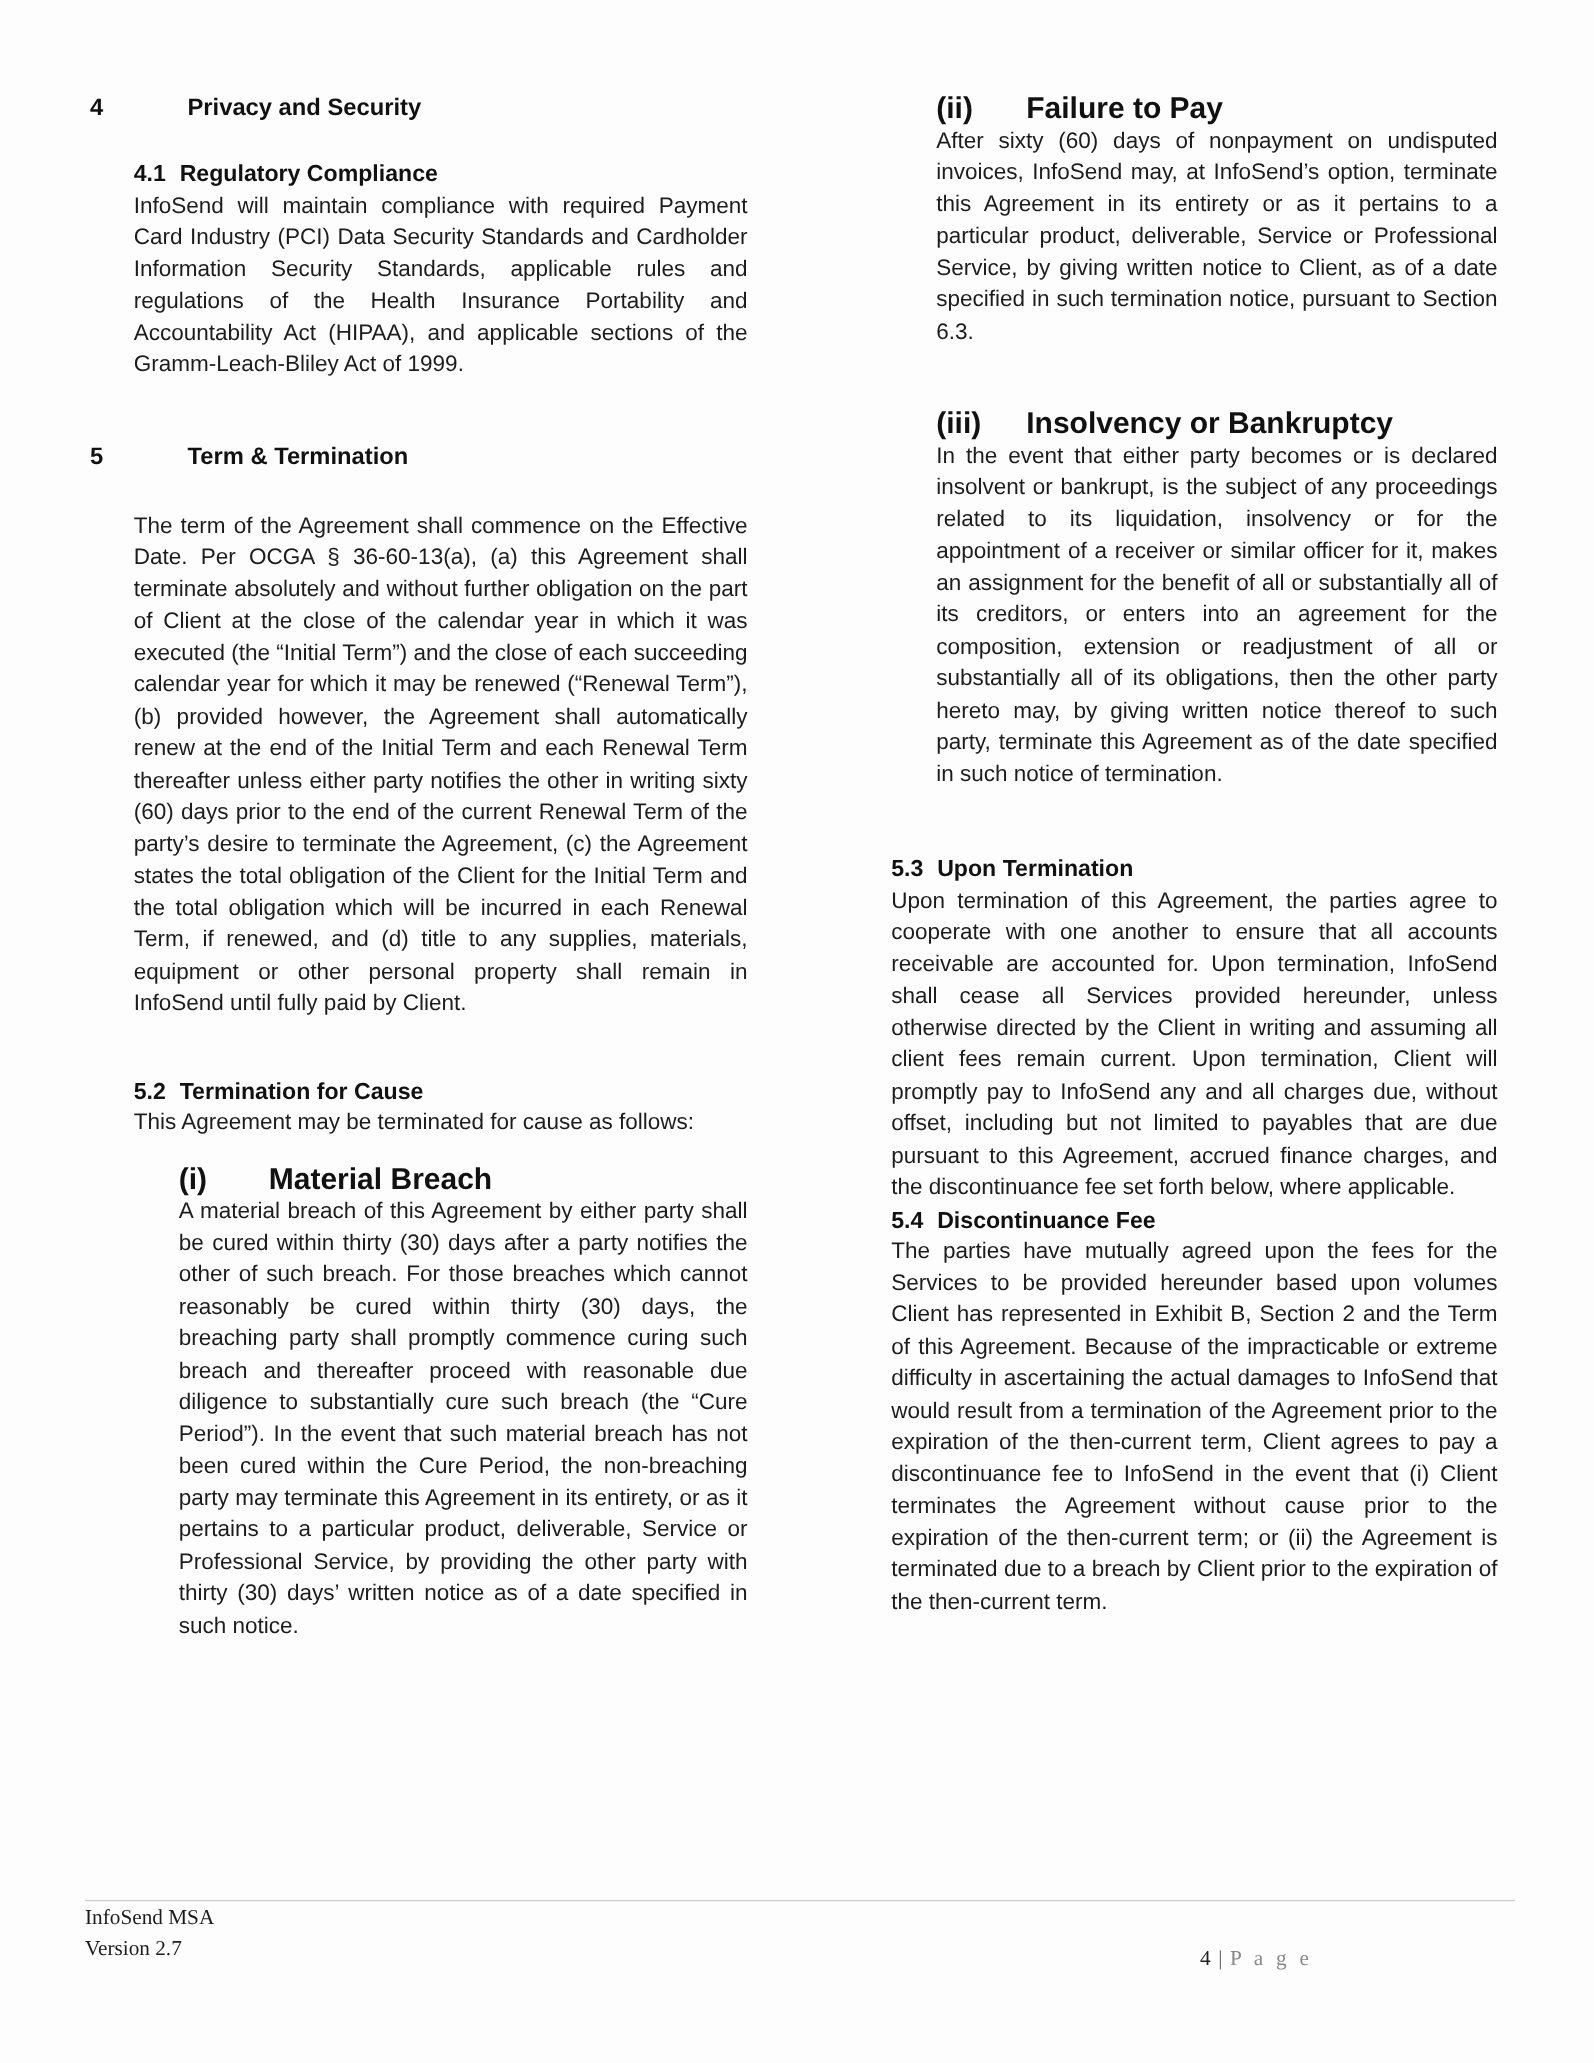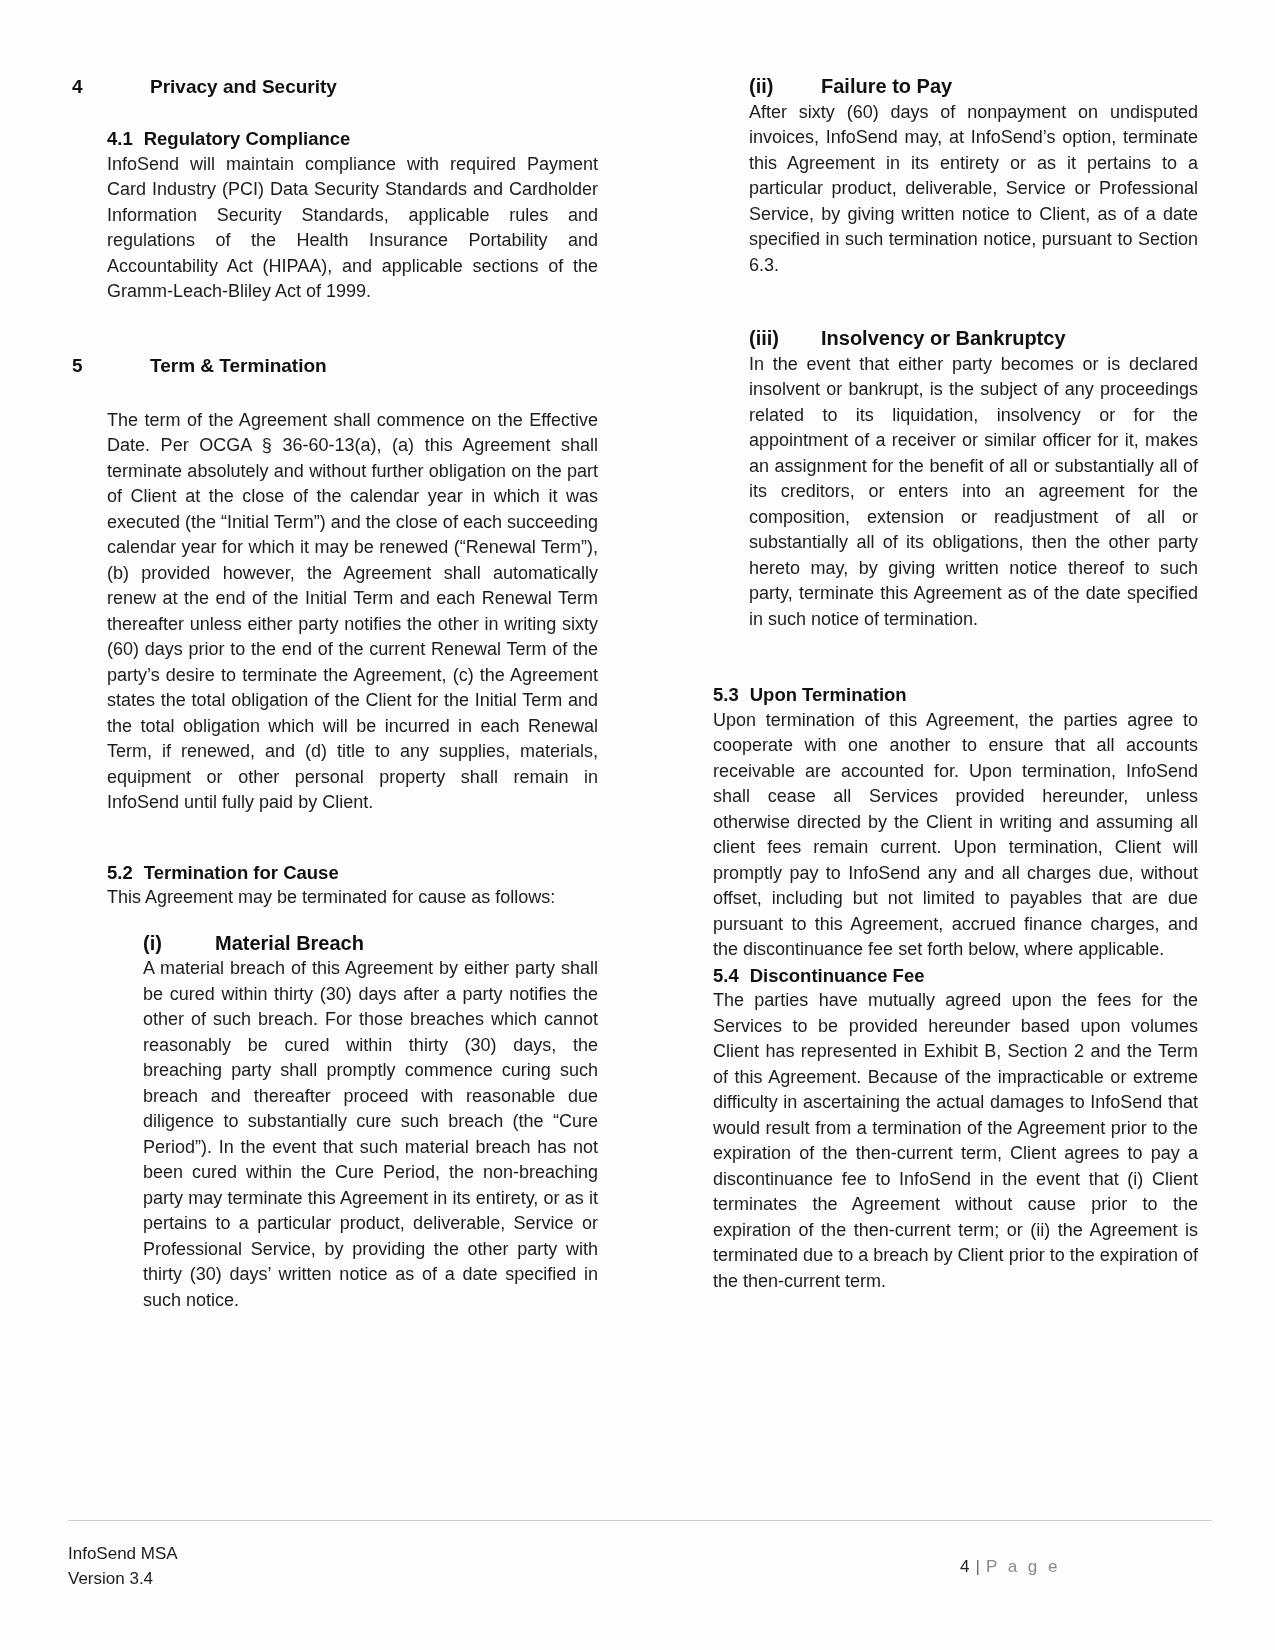--- a/index.html
+++ b/index.html
@@ -42,21 +42,21 @@
     font-size: 18.5px;
     line-height: 25.5px;
     color: #111;
   }
   .h2 .h2-num { margin-right: 11px; text-align: center; }
 
   
   .sub-h {
     display: flex;
     font-weight: bold;
-    font-size: 20px;
+    font-size: 24px;
     line-height: 25.5px;
     color: #111;
   }
   .sub-num { width: 72px; flex: 0 0 72px; }
 
   .body-text {
     font-size: 18px;
     line-height: 25.5px;
     text-align: justify;
     margin: 0;
@@ -71,23 +71,24 @@
   .mb48 { margin-bottom: 48px; }
   .mb50 { margin-bottom: 50px; }
   .mb52 { }
 
   .footer {
     position: absolute;
     left: 68px;
     right: 63px;
     top: 1520px;
     border-top: 1px solid #cfcfcf;
-    padding-top: 20px;
+    padding-top: 0;
     font-size: 17px;
     line-height: 25px;
+    font-family: Liberation Serif, serif;
   }
   .footer-left { color: #1c1c1c; }
   .page-num-group {
     position: absolute;
     left: 892px;
     top: 33px;
     white-space: nowrap;
     font-size: 17px;
   }
   .page-num-group .pn-number { color: #222; }
@@ -169,20 +170,20 @@
         <span class="h2-num">5.4</span><span>Discontinuance Fee</span>
       </div>
       <p class="body-text">The parties have mutually agreed upon the fees for the Services to be provided hereunder based upon volumes Client has represented in Exhibit B, Section 2 and the Term of this Agreement. Because of the impracticable or extreme difficulty in ascertaining the actual damages to InfoSend that would result from a termination of the Agreement prior to the expiration of the then-current term, Client agrees to pay a discontinuance fee to InfoSend in the event that (i) Client terminates the Agreement without cause prior to the expiration of the then-current term; or (ii) the Agreement is terminated due to a breach by Client prior to the expiration of the then-current term.</p>
     </div>
 
   </div>
 
   <div class="footer">
     <div class="footer-left">
       <div>InfoSend MSA</div>
-      <div>Version 3.4</div>
+      <div>Version 2.7</div>
     </div>
     <div class="page-num-group">
       <span class="pn-number">4</span><span class="pn-sep">|</span><span class="pn-label">P a g e</span>
     </div>
   </div>
 
 </div>
 
 </body></html>

